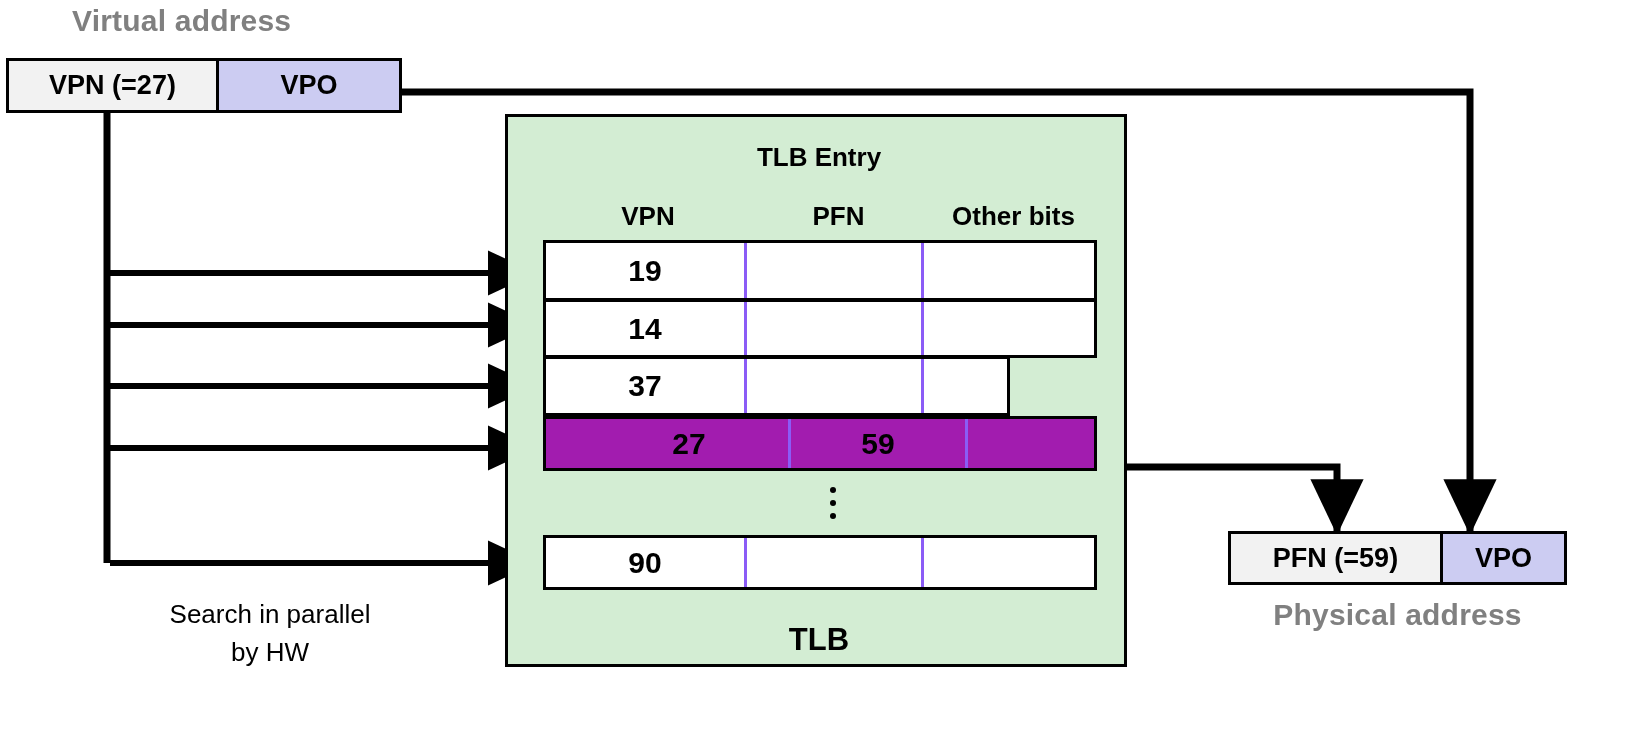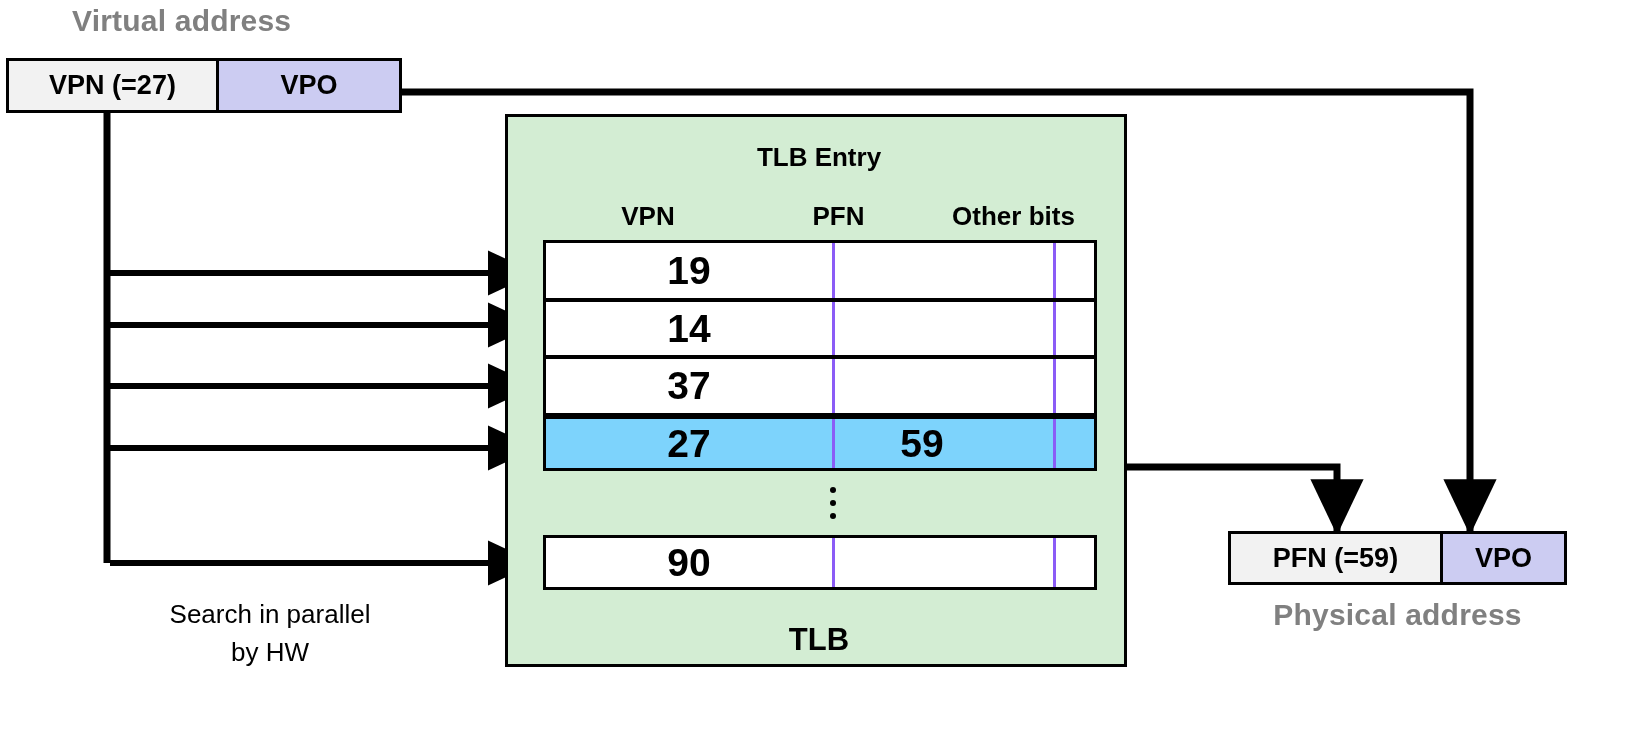--- a/index.html
+++ b/index.html
@@ -86,29 +86,28 @@
     text-align: center;
     white-space: nowrap;
   }
 
   
   .tlb-row {
     display: flex;
     border: 3px solid #000000;
     background: #ffffff;
   }
-  .tlb-row.hit { background: #7dd3fc; }
+  .tlb-row.hit { background: #a21caf; padding-left: 44px; }
   .tlb-cell {
     display: flex;
     align-items: center;
     justify-content: center;
     font-weight: bold;
-    font-size: 39px;
-    color: #000000;
-    margin-left: 44px;
+    font-size: 30px;
+    color: #000000;
   }
   .tlb-cell + .tlb-cell { border-left: 3px solid #8b5cf6; }
 
   .vdots {
     display: flex;
     flex-direction: column;
     align-items: center;
     justify-content: space-between;
   }
   .vdots i {
@@ -185,21 +184,21 @@
     <div class="tlb-cell" style="width:174px;"></div>
     <div class="tlb-cell" style="flex:1;"></div>
   </div>
 
   <div class="abs tlb-row" style="left:543px; top:299px; width:554px; height:59px;">
     <div class="tlb-cell" style="width:198px;">14</div>
     <div class="tlb-cell" style="width:174px;"></div>
     <div class="tlb-cell" style="flex:1;"></div>
   </div>
 
-  <div class="abs tlb-row" style="left:543px; top:356px; width:554px; height:60px;">
+  <div class="abs tlb-row" style="left:543px; top:356px; width:467px; height:60px;">
     <div class="tlb-cell" style="width:198px;">37</div>
     <div class="tlb-cell" style="width:174px;"></div>
     <div class="tlb-cell" style="flex:1;"></div>
   </div>
 
   <div class="abs tlb-row hit" style="left:543px; top:416px; width:554px; height:55px;">
     <div class="tlb-cell" style="width:198px;">27</div>
     <div class="tlb-cell" style="width:174px;">59</div>
     <div class="tlb-cell" style="flex:1;"></div>
   </div>

